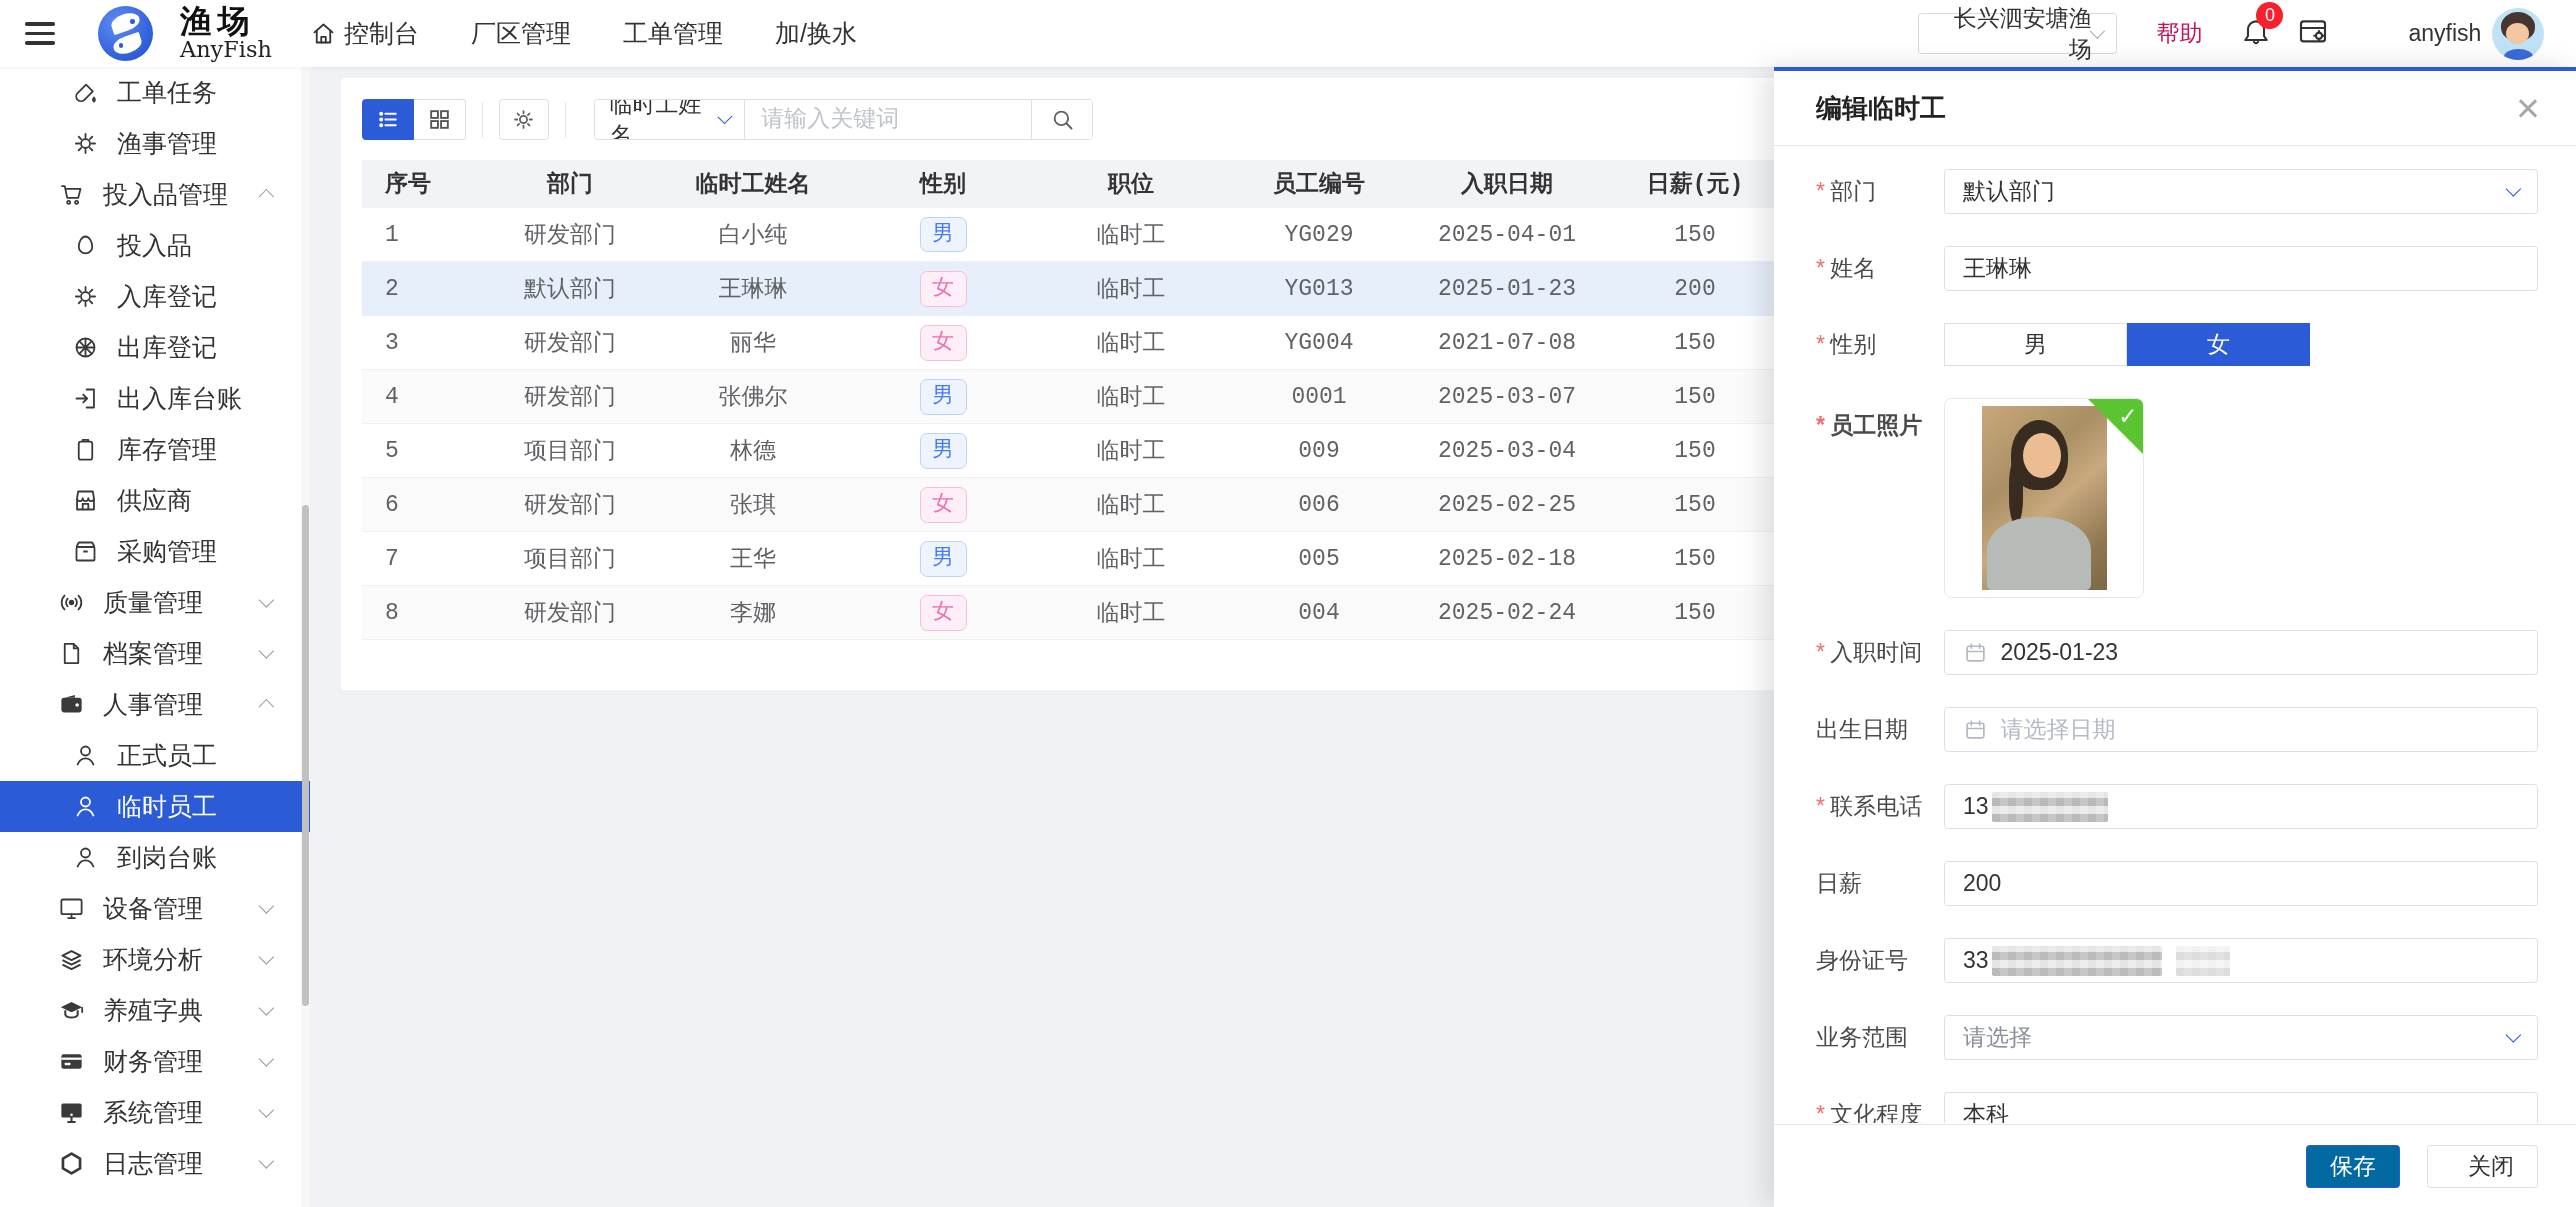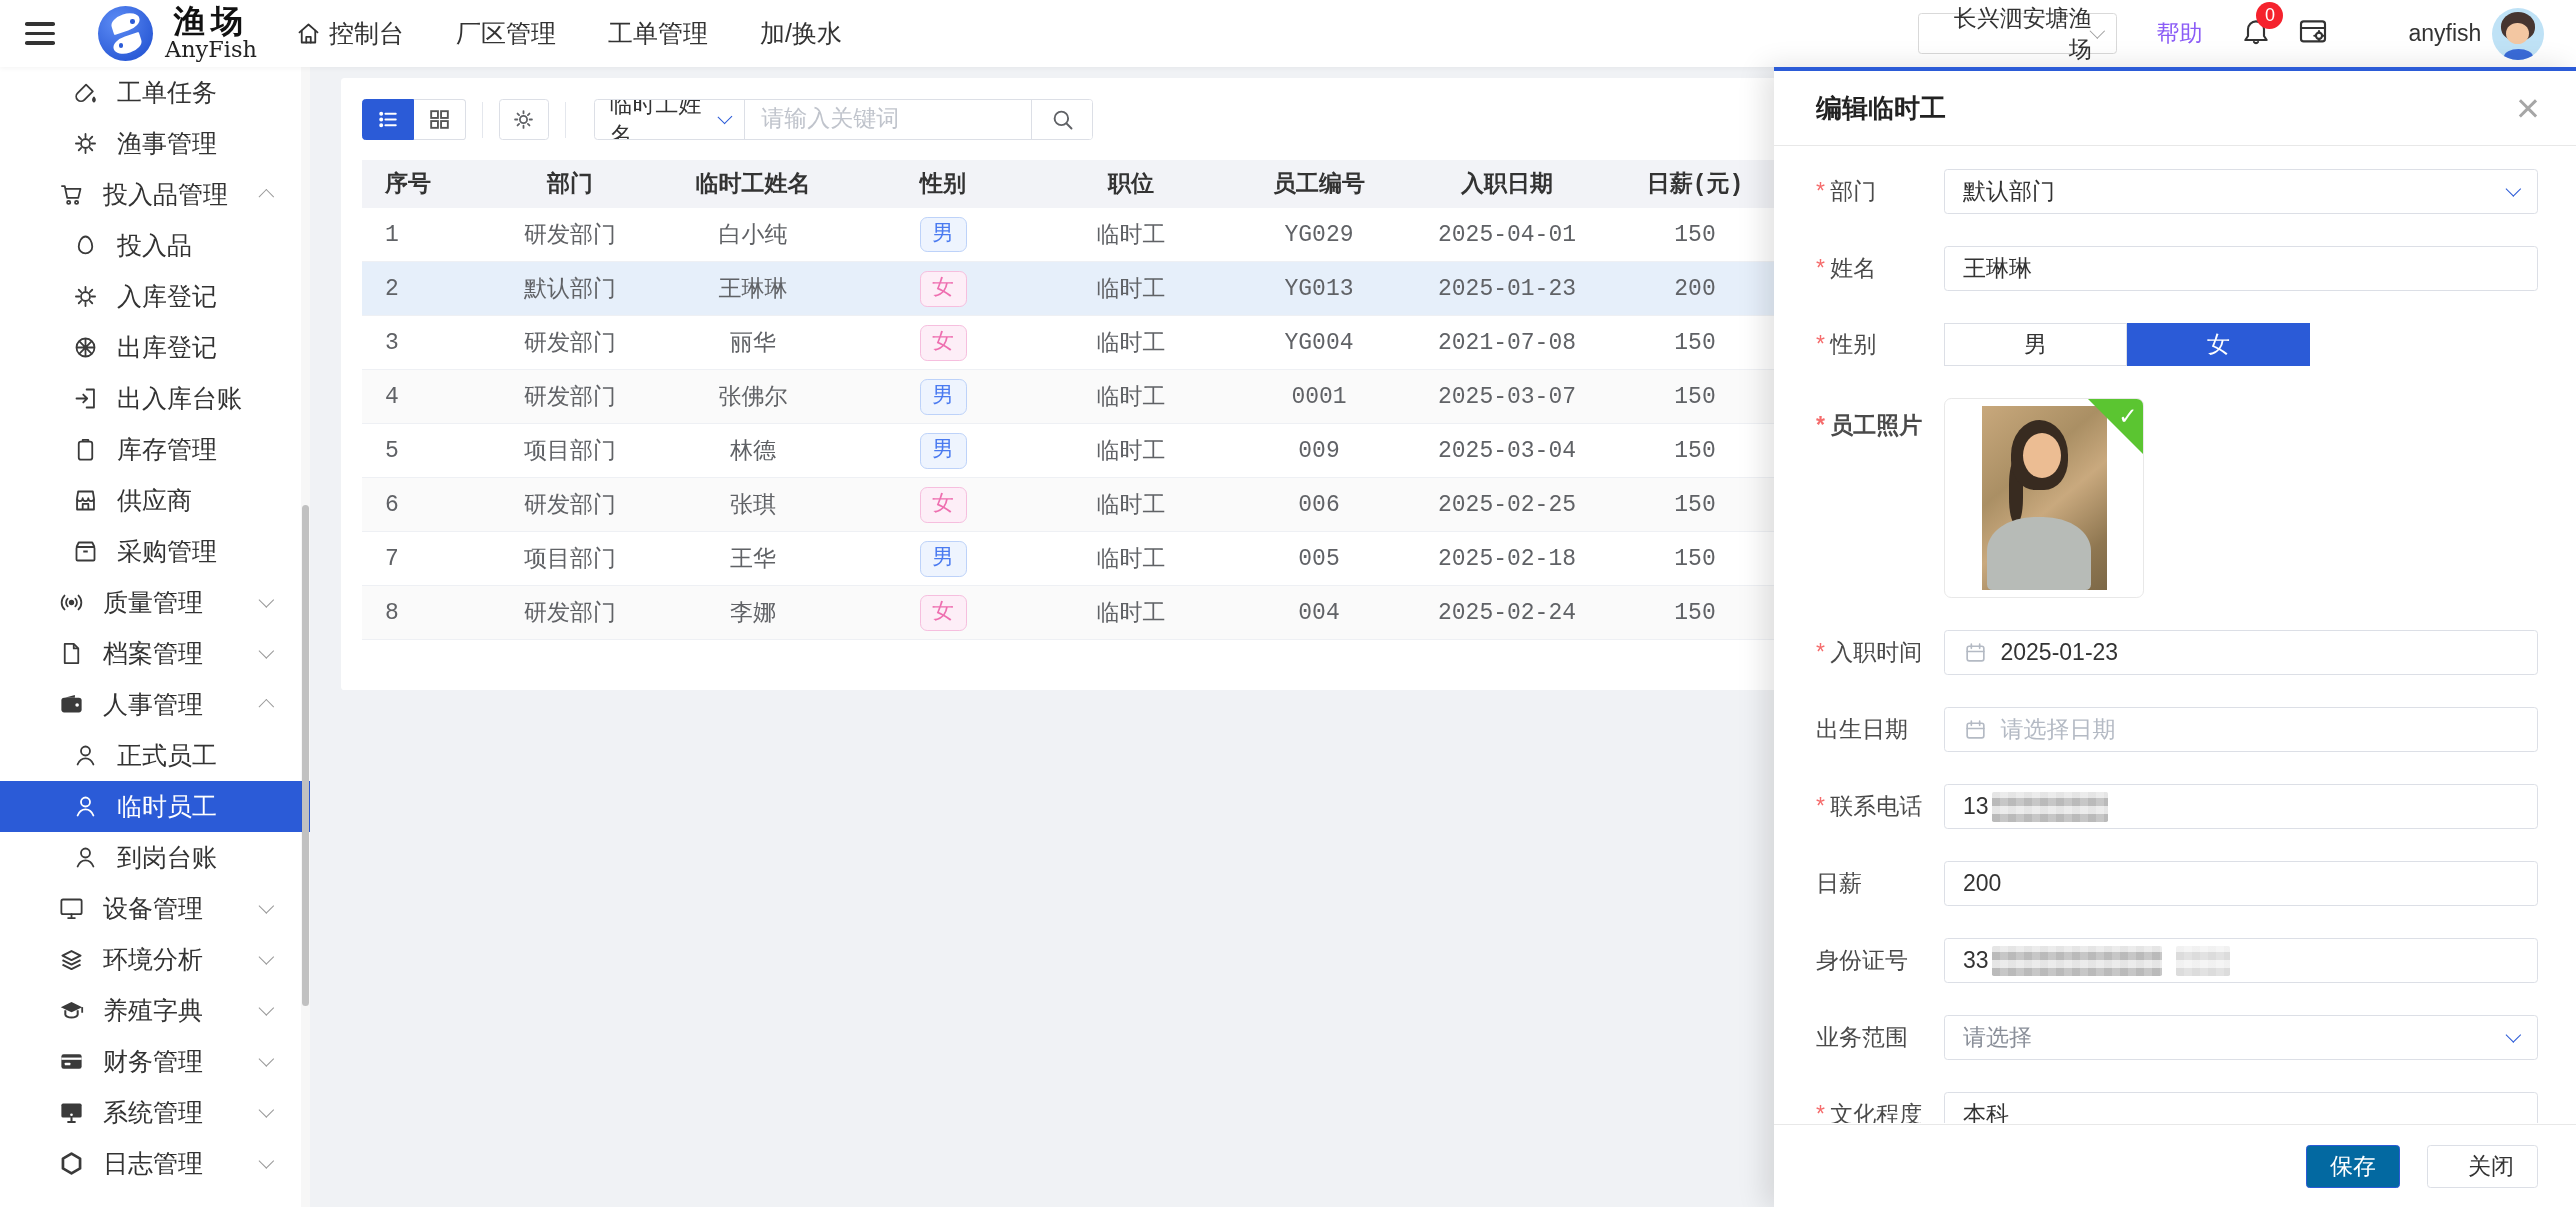--- a/index.html
+++ b/index.html
@@ -14,35 +14,35 @@
   .hamburger i { display:block; height:3.6px; background:#333; border-radius:1.8px; }
   .brand { display:flex; align-items:center; margin-left:43px; }
   .logo { position:relative; width:55px; height:55px; border-radius:50%;
     background:radial-gradient(circle at 35% 30%, #5d8cf5, #2b5bd7 75%); overflow:hidden; }
   .logo .fish1 { position:absolute; top:8px; left:12.5px; width:29px; height:17px; background:#fff;
     border-radius:60% 60% 60% 5%; transform:rotate(-18deg); }
   .logo .fish2 { position:absolute; bottom:8px; right:10.7px; width:29px; height:17px; background:#fff;
     border-radius:60% 60% 60% 5%; transform:rotate(162deg); }
   .logo .eye1 { position:absolute; top:13.4px; left:32px; width:4.5px; height:4.5px; background:#2b5bd7; border-radius:50%; }
   .logo .eye2 { position:absolute; bottom:13.4px; right:30px; width:4.5px; height:4.5px; background:#2b5bd7; border-radius:50%; }
-  .brand-text { margin-left:12px; text-align:center; }
+  .brand-text { margin-left:27px; text-align:left; }
   .brand-title { font-family:"DejaVu Serif","Liberation Serif",serif; font-weight:bold; font-size:32px;
     letter-spacing:5.4px; color:#111; line-height:1; }
   .brand-sub { font-family:"DejaVu Serif","Liberation Serif",serif; font-size:22.4px; color:#222; line-height:1.1; }
   .nav-menu { display:flex; align-items:center; margin-left:38px; }
   .nav-item { display:flex; align-items:center; font-size:25px; color:#333; margin-right:52px; cursor:pointer; }
   .nav-item svg { margin-right:7.2px; }
   .nav-spacer { flex:1; }
   .farm-select { display:flex; align-items:center; justify-content:space-between; width:199px; height:41px;
     border:0.9px solid #d9d9d9; border-radius:3.6px; padding:0 14.3px; font-size:23px; color:#333; cursor:pointer;text-align:right; }
   .chev { display:inline-block; width:10.7px; height:10.7px; border-right:1.8px solid #999; border-bottom:1.8px solid #999; }
   .chev.down { transform:rotate(45deg) translate(-1.8px,-1.8px); }
   .chev.up { transform:rotate(-135deg) translate(-1.8px,-1.8px); }
   .chev.blue { border-color:#2b5bd7; }
-  .help-link { font-size:23px; color:#8b5cf6; margin-left:39px; cursor:pointer; }
+  .help-link { font-size:23px; color:#be185d; margin-left:39px; cursor:pointer; }
   .bell-wrap { position:relative; margin-left:38px; cursor:pointer; }
   .badge { position:absolute; top:-14.3px; left:16px; min-width:27px; height:27px; border-radius:13.4px;
     background:#f5222d; color:#fff; font-size:18px; display:flex; align-items:center; justify-content:center; padding:0 5.4px; }
   .wb-icon { margin-left:25px; cursor:pointer; }
   .user-wrap { display:flex; align-items:center; margin-left:79px; margin-right:32px; cursor:pointer; }
   .username { font-size:23px; color:#333; margin-right:10.7px; }
   .avatar { position:relative; width:52px; height:52px; border-radius:50%; background:#bfe2f6; overflow:hidden; }
   .avatar .hair { position:absolute; top:4.5px; left:9px; width:34px; height:29px; border-radius:50% 50% 46% 46%; background:#463530; }
   .avatar .face { position:absolute; top:15px; left:14.3px; width:23px; height:21.5px; border-radius:50%; background:#f3c7a2; }
   .avatar .shirt { position:absolute; bottom:-5.4px; left:11.6px; width:29px; height:16px; border-radius:50% 50% 0 0; background:#3a6bd8; }

